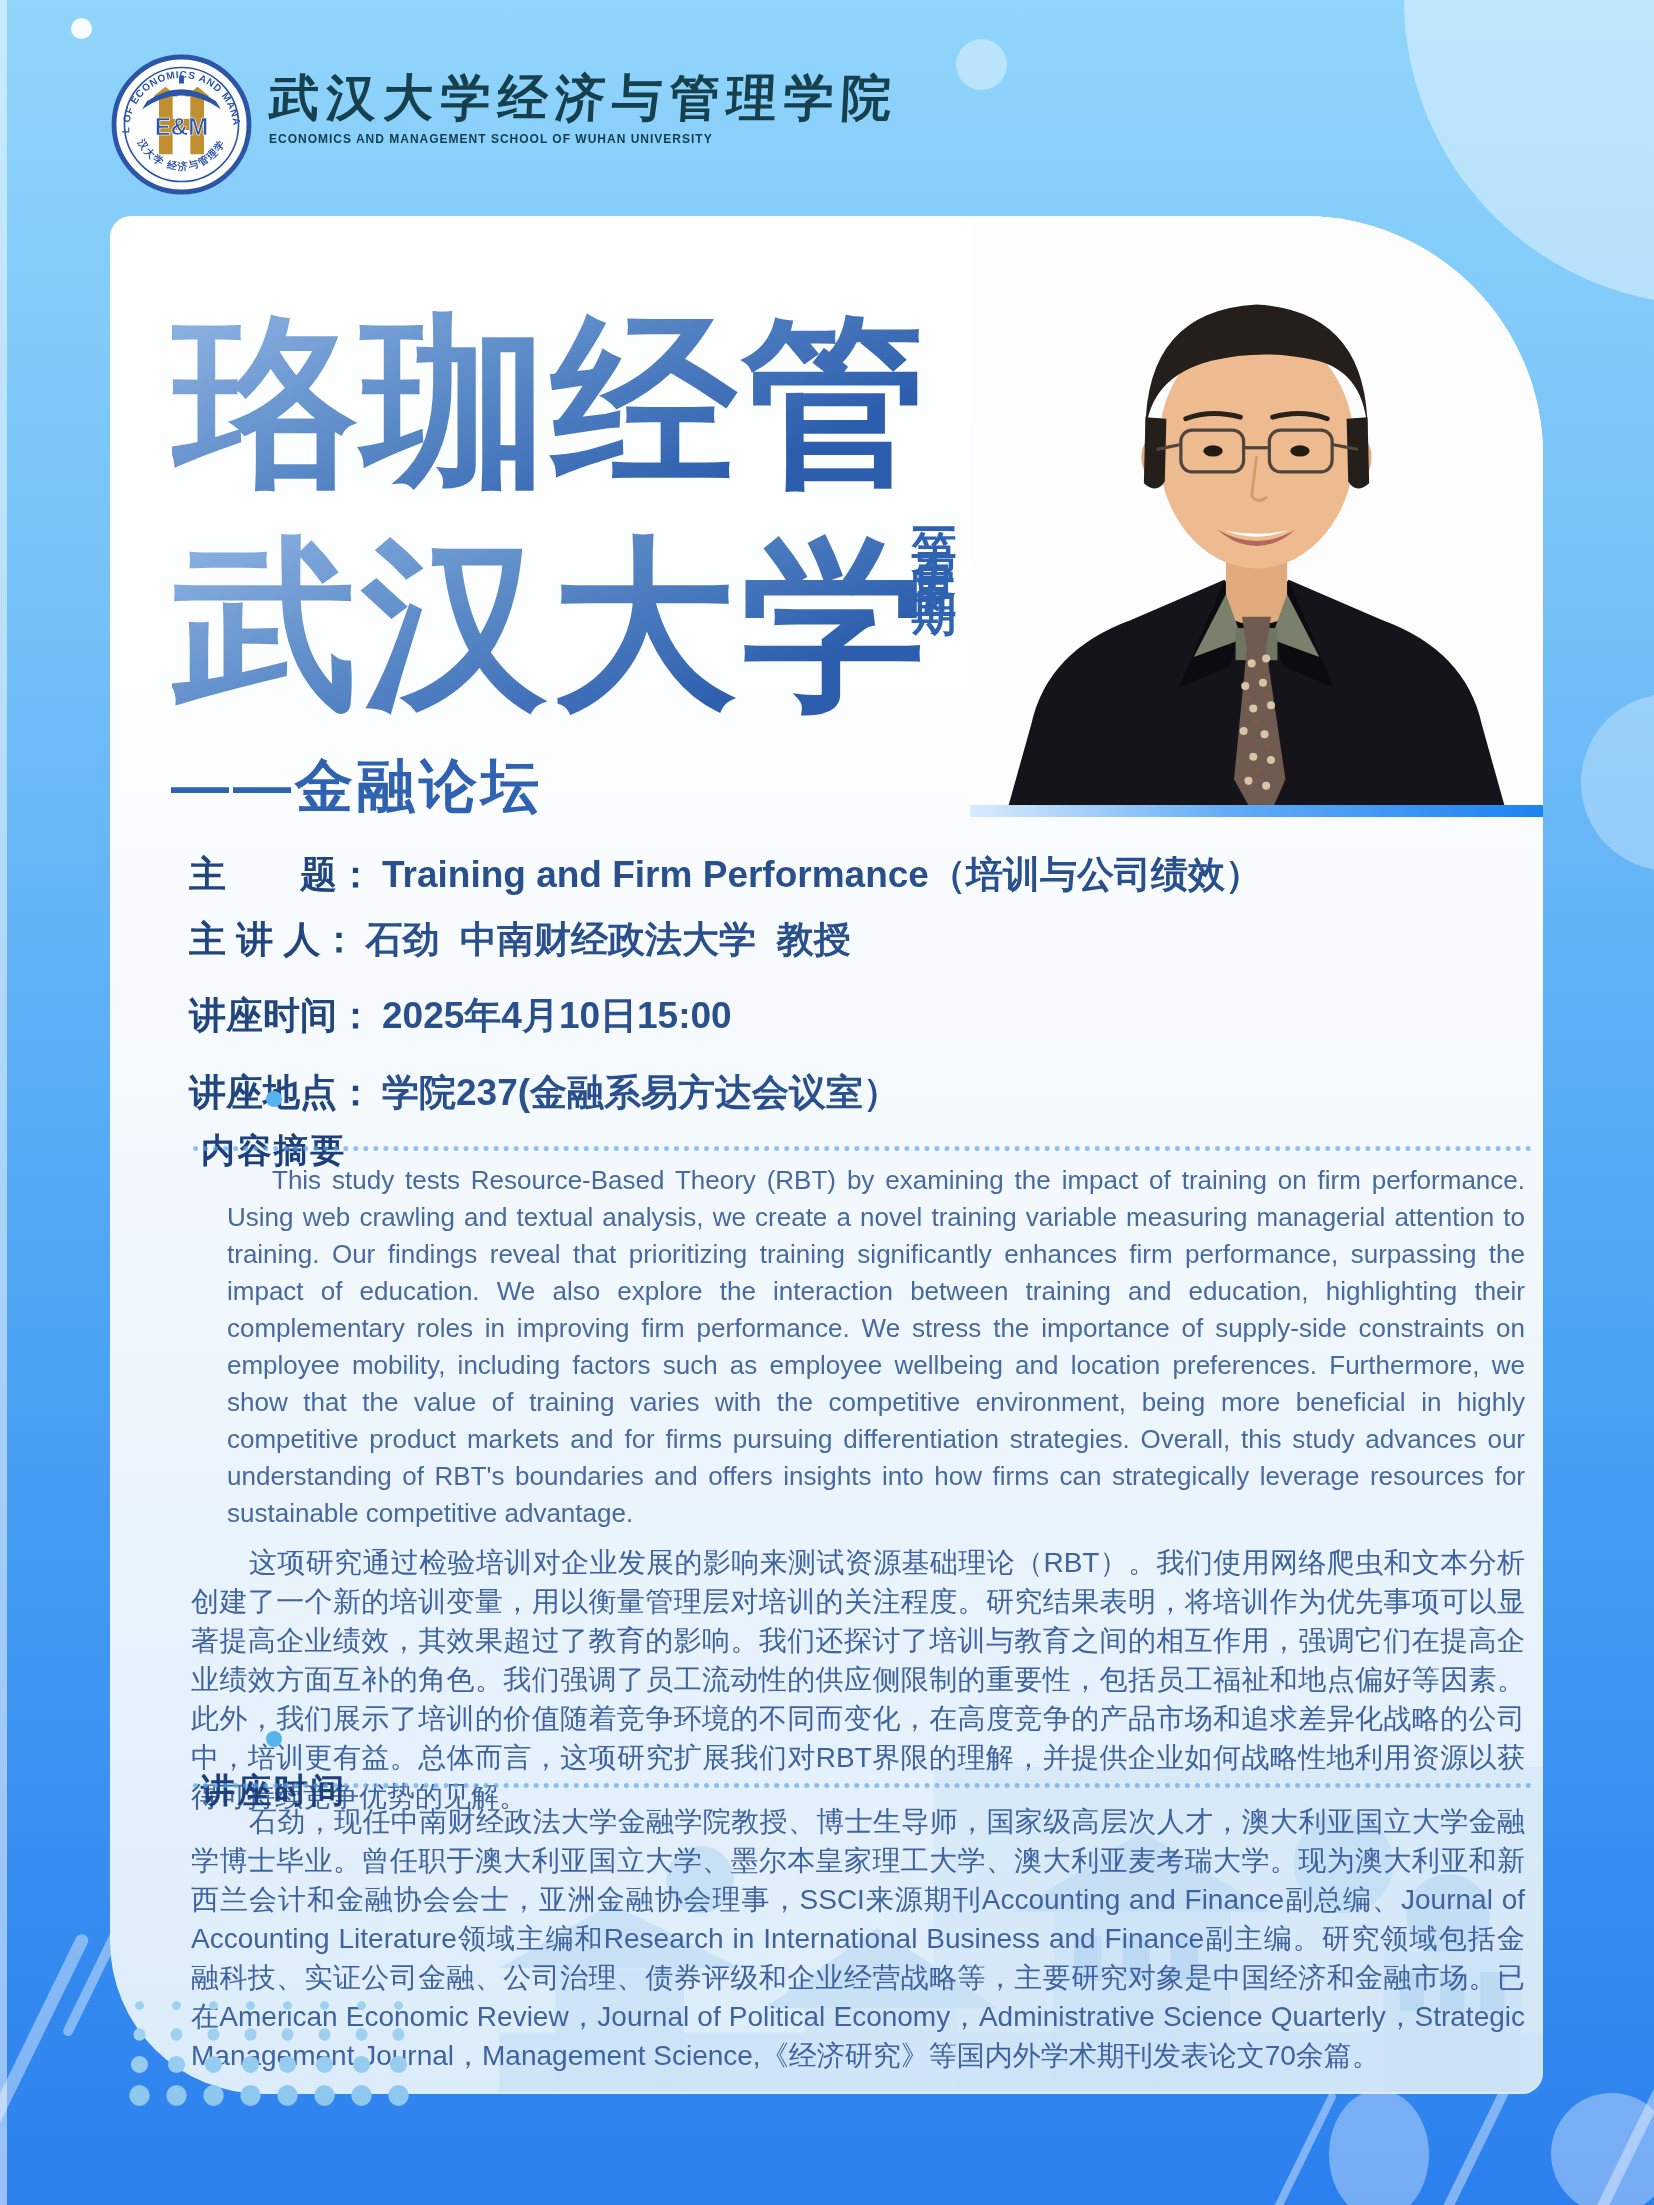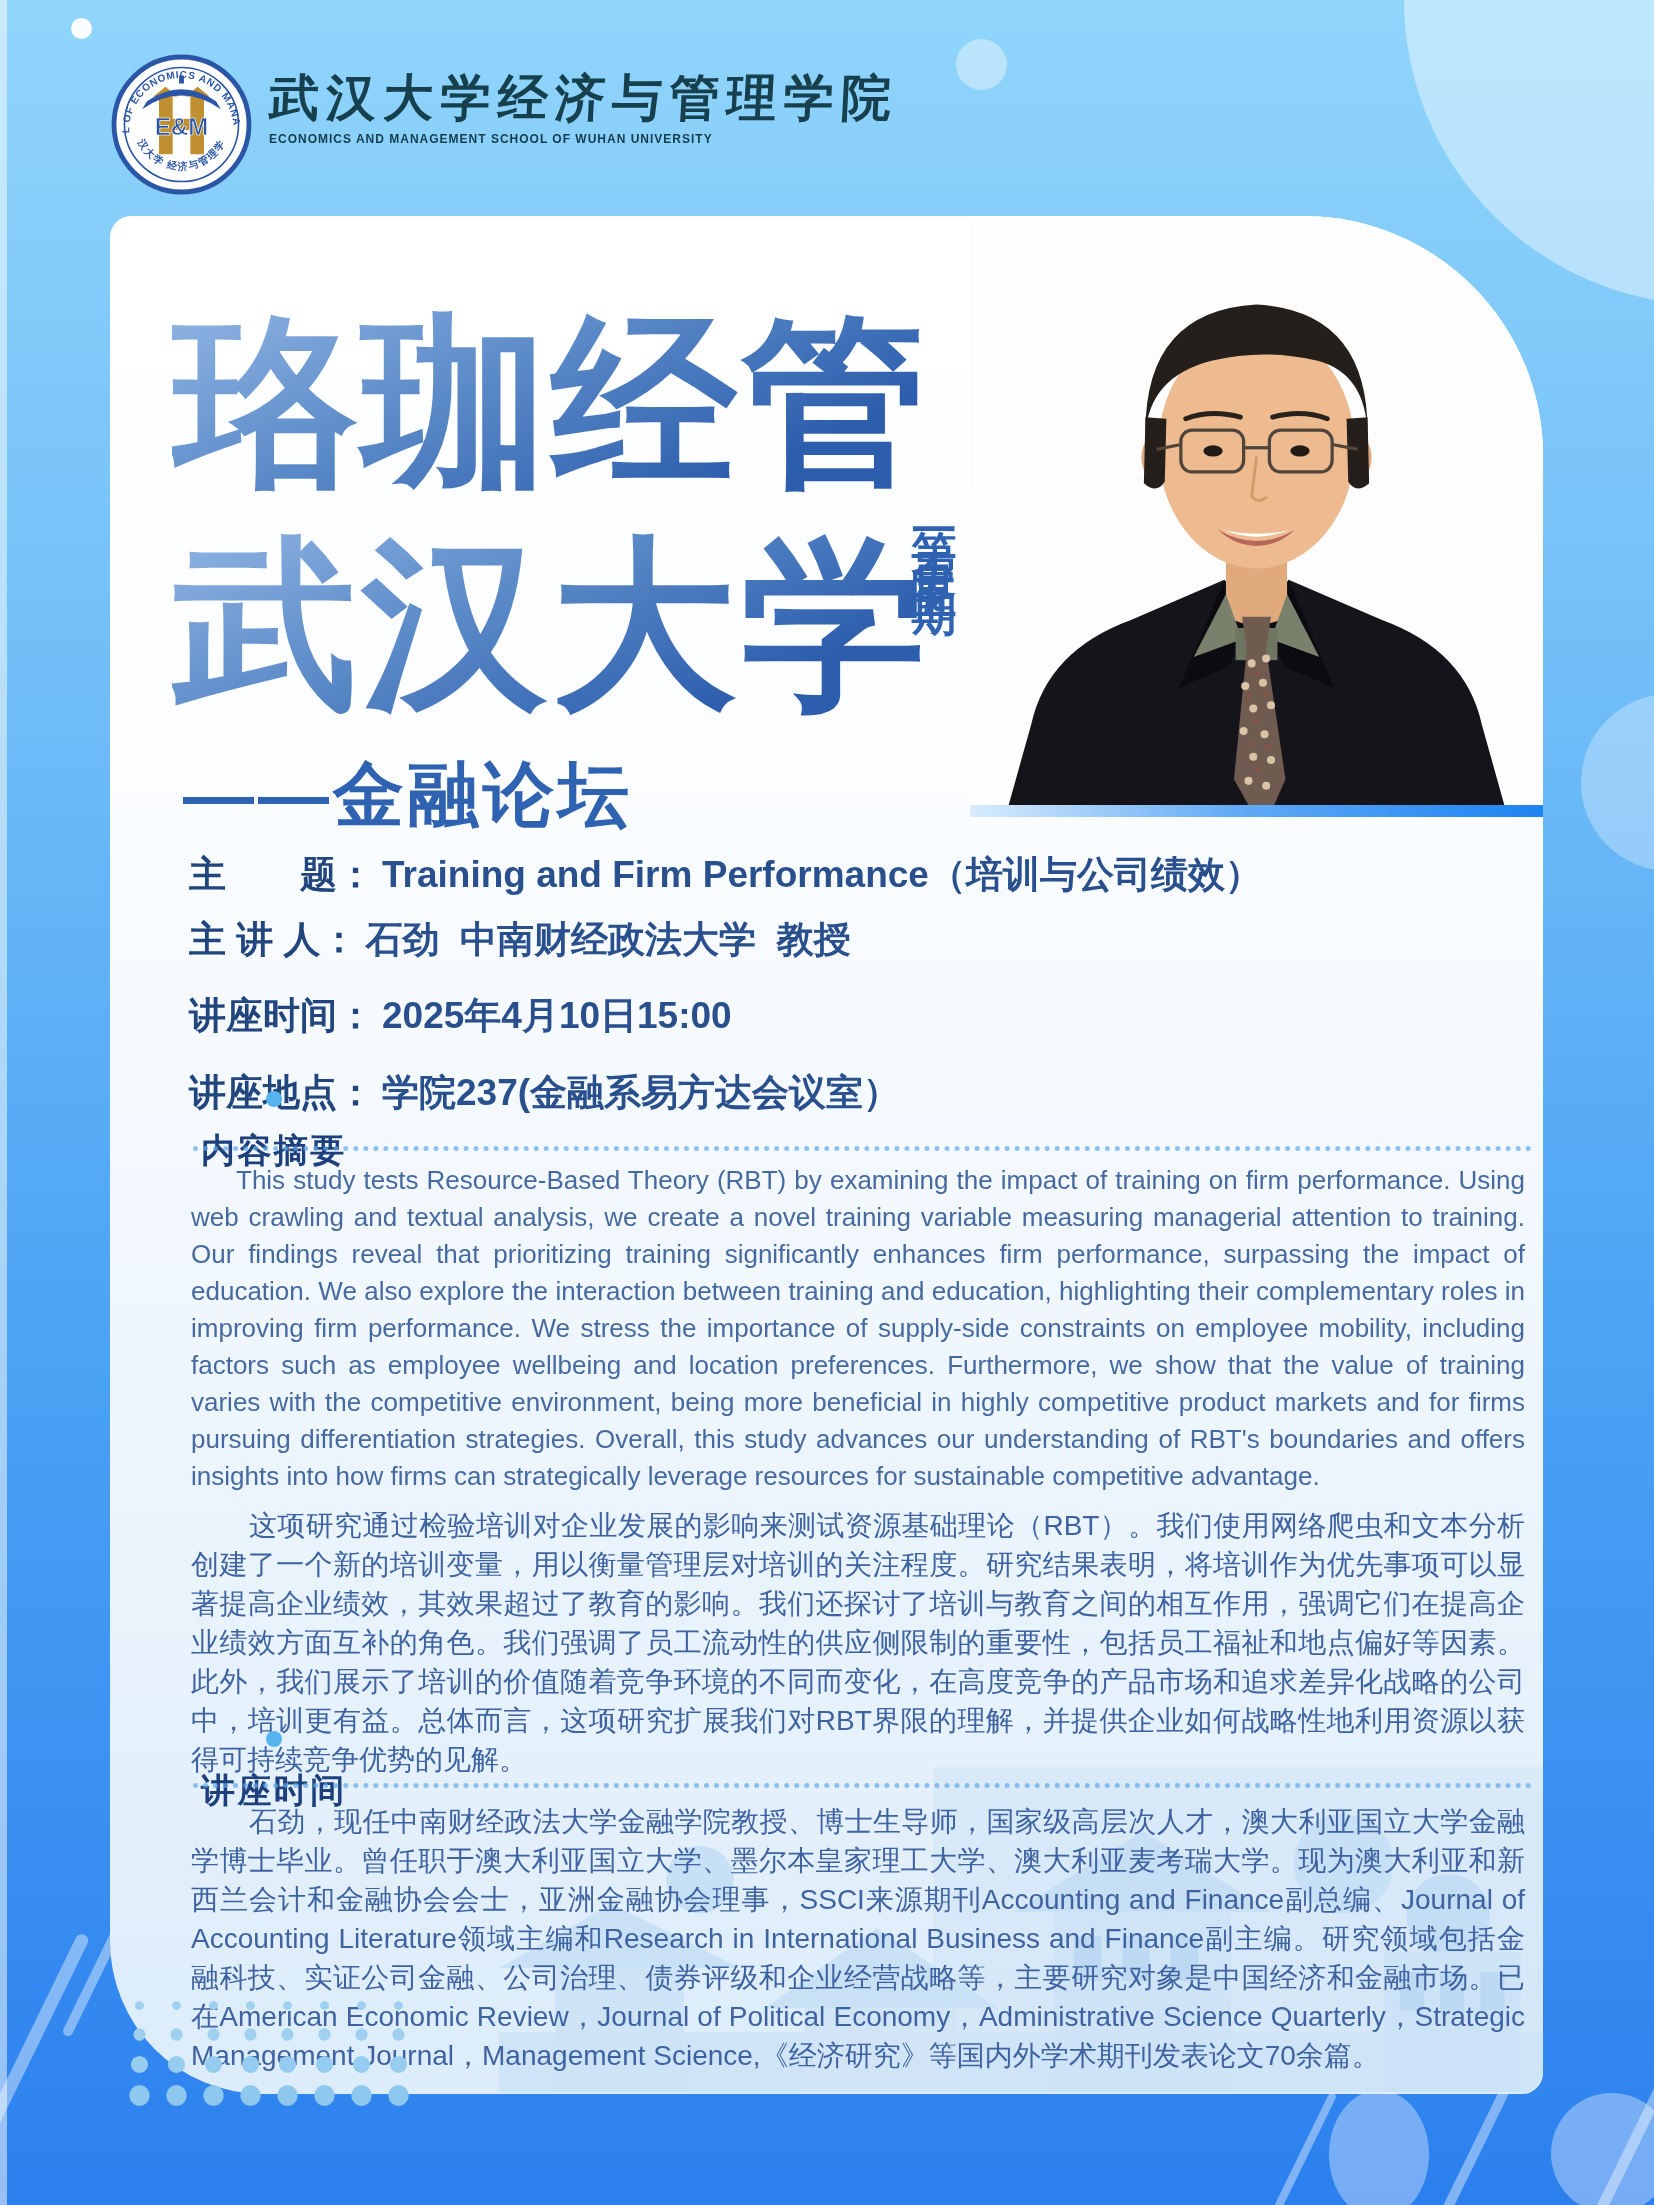--- a/index.html
+++ b/index.html
@@ -52,21 +52,21 @@
   
   .big-title{position:absolute;left:172px;z-index:4;font-weight:900;font-size:185px;line-height:1;letter-spacing:4.8px;color:#3b6cb8;white-space:nowrap;}
   @supports (-webkit-background-clip:text){
     .big-title{
       background:linear-gradient(155deg,#8fb4e3 0%,#5d8cc9 38%,#2d5ead 80%);
       -webkit-background-clip:text;background-clip:text;-webkit-text-fill-color:transparent;
     }
   }
   .t1{top:310px;}
   .t2{top:533px;}
-  .subtitle{position:absolute;left:183px;top:748px;z-index:4;font-size:71px;font-weight:900;color:#2f63b2;letter-spacing:4px;white-space:nowrap;}
+  .subtitle{position:absolute;left:171px;top:748px;z-index:4;font-size:58px;font-weight:900;color:#2f63b2;letter-spacing:4px;white-space:nowrap;}
   .issue-vert{
     position:absolute;left:912px;top:495px;z-index:4;height:354px;
     writing-mode:vertical-rl;text-orientation:upright;
     font-size:45px;font-weight:800;color:#2f63b2;letter-spacing:12px;line-height:1;
   }
 
   
   .detail-row{position:absolute;left:189px;z-index:4;display:flex;font-size:37px;white-space:pre;}
   .detail-row .lbl{font-weight:800;color:#21457d;}
   .detail-row .val{font-weight:700;color:#29508d;margin-left:8px;}
@@ -76,21 +76,21 @@
   .sec-head{position:absolute;left:201px;z-index:4;display:flex;align-items:center;gap:21px;flex-direction:column;}
   .sec-bullet{width:16px;height:16px;border-radius:50%;background:#55b3f0;flex:none;}
   .sec-title{font-size:34px;font-weight:800;color:#1d3f7c;letter-spacing:2.4px;}
   .h1{top:1091px;} .h2{top:1731px;}
   .dots-line{position:absolute;left:193px;width:1339px;height:0;border-top:5.6px dotted rgba(98,170,232,.7);z-index:4;}
   .l1{top:1146px;} .l2{top:1783px;}
 
   
   .abstract-flow{position:absolute;left:191px;top:1162px;width:1334px;z-index:4;}
   .para{text-align:justify;margin:0;}
-  .para-en{font-size:26px;line-height:37px;color:#46699f;text-indent:45px;}
+  .para-en{font-size:26px;line-height:37px;color:#46699f;text-indent:45px;margin-left:36px;}
   .para-zh{margin-top:11.3px;font-size:28px;line-height:39px;color:#3e63a0;text-indent:58px;}
   .bio-flow{position:absolute;left:191px;top:1802px;width:1334px;z-index:4;}
   .para-bio{font-size:28px;line-height:39px;color:#3e63a0;text-indent:58px;}
 
   
   .dgrid{position:absolute;z-index:5;left:121px;width:299px;background-repeat:repeat-x;}
   .g1{top:2000px;height:11.3px;background-image:radial-gradient(circle,#9fd0f0 4px,transparent 4.8px);background-size:37px 11.3px;}
   .g2{top:2027px;height:14.5px;background-image:radial-gradient(circle,#9fd0f0 5.6px,transparent 6.4px);background-size:37px 14.5px;}
   .g3{top:2055px;height:19.3px;background-image:radial-gradient(circle,#96ccf0 8px,transparent 8.9px);background-size:37px 19.3px;}
   .g4{top:2084px;height:22.5px;background-image:radial-gradient(circle,#8fc8ef 9.7px,transparent 10.5px);background-size:37px 22.5px;}

